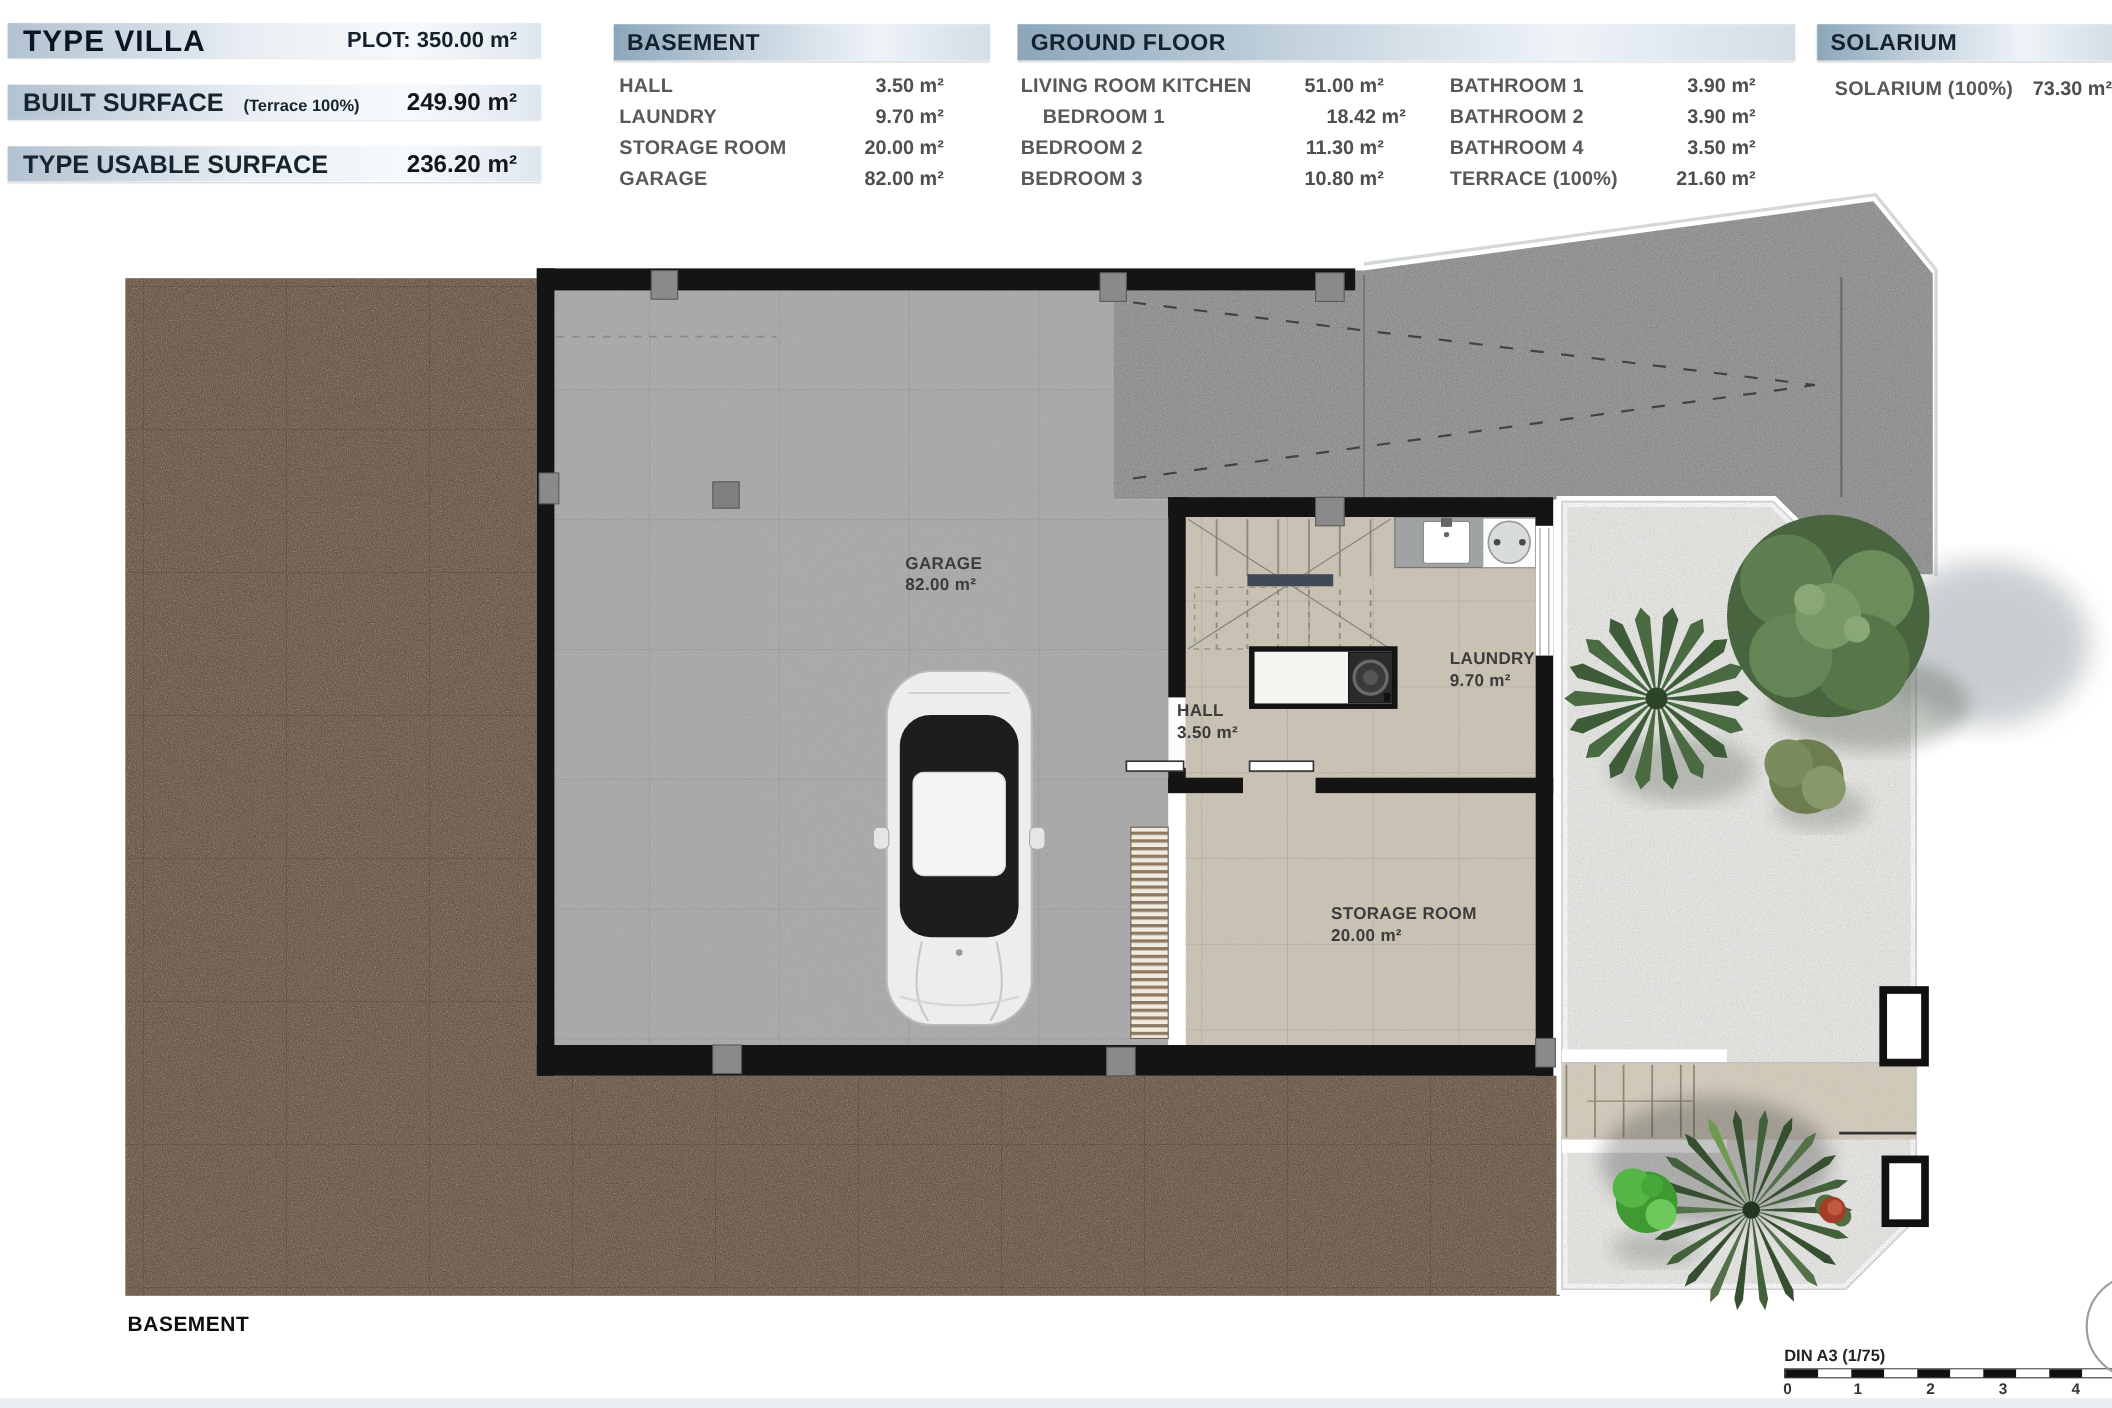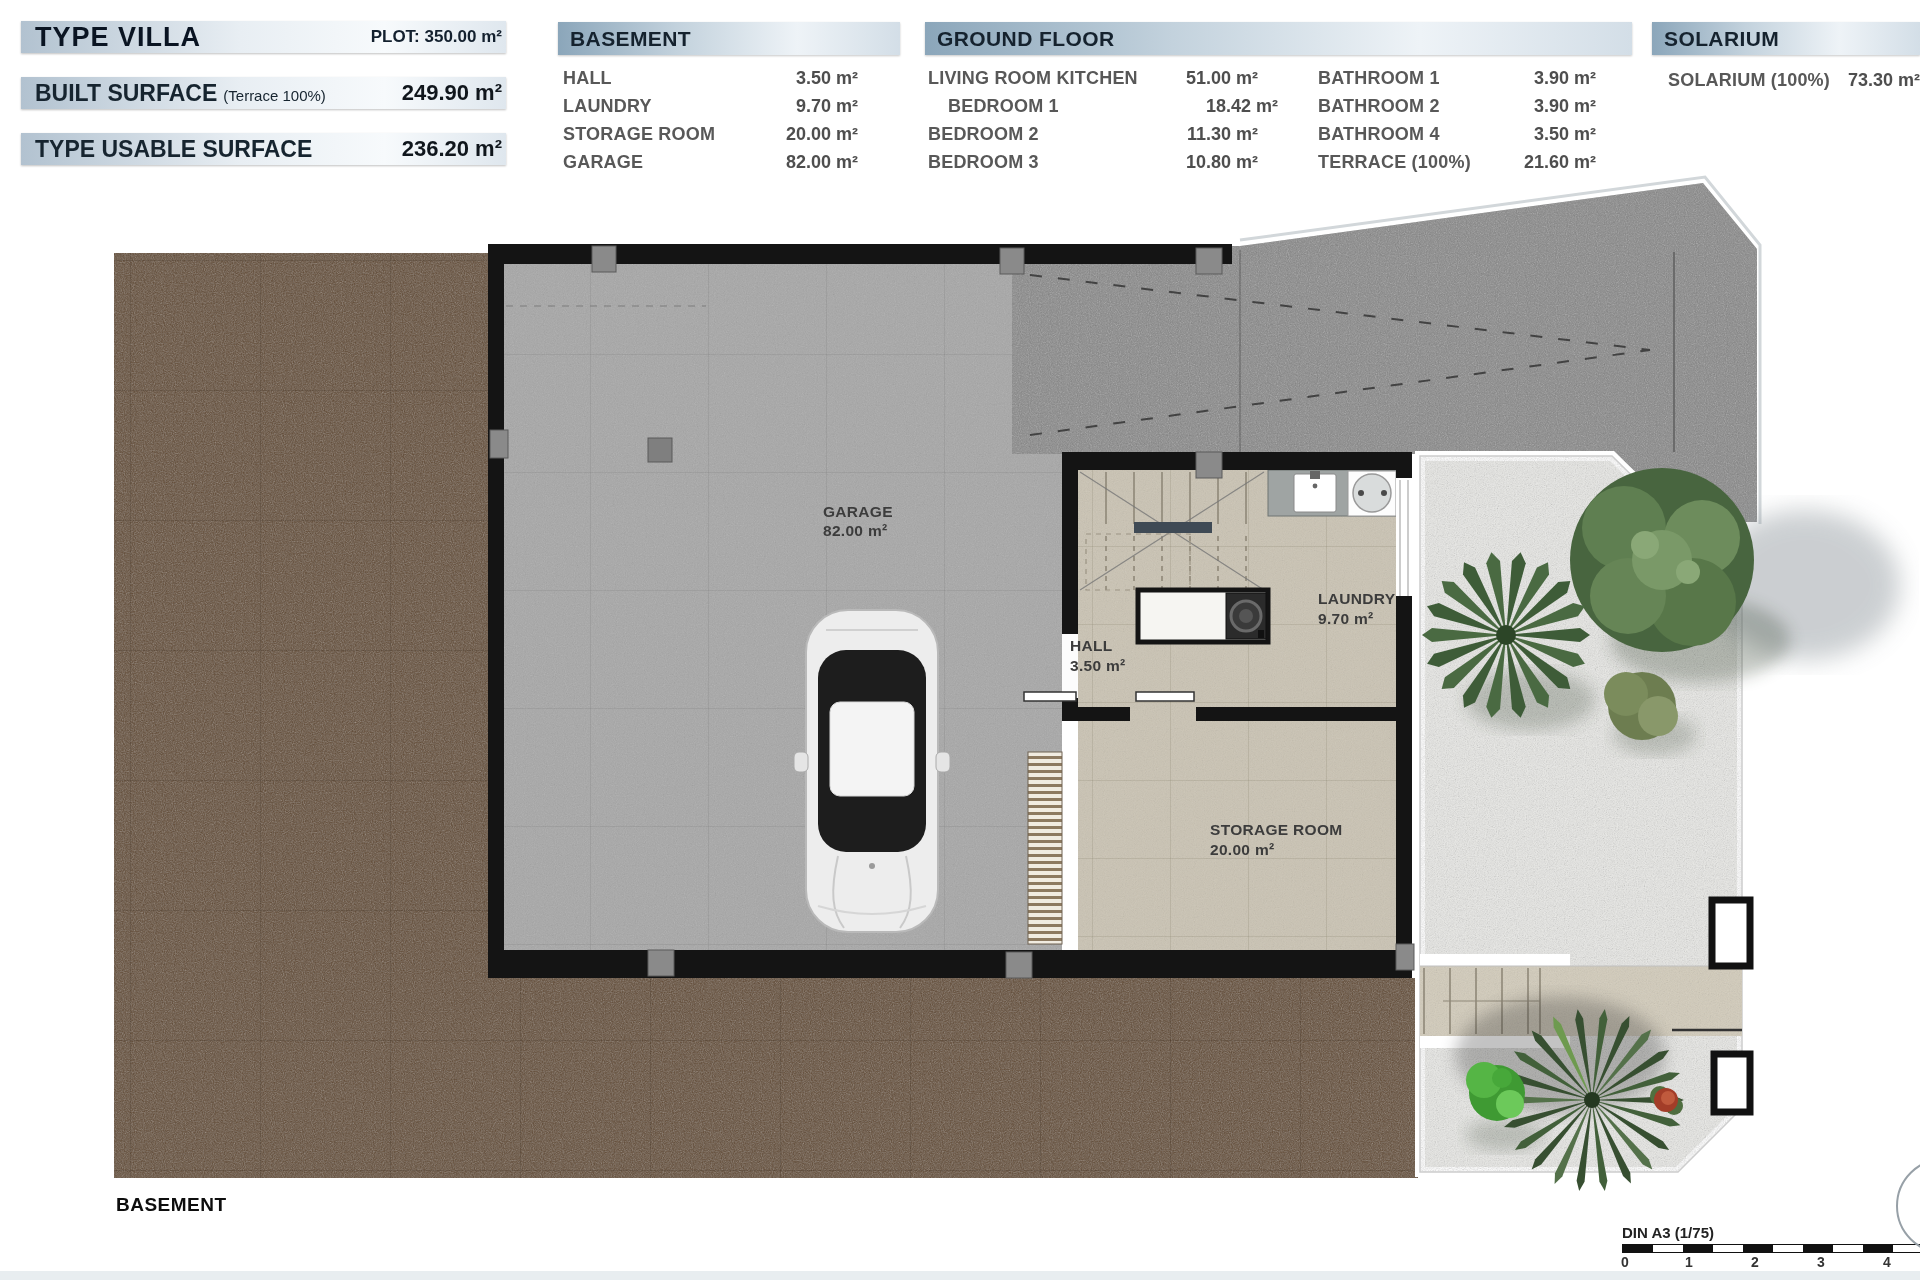--- a/index.html
+++ b/index.html
@@ -5,30 +5,30 @@
   html,body{margin:0;padding:0;}
   body{
     width:1920px;height:1280px;position:relative;overflow:hidden;
     background:#ffffff;
     font-family:"Liberation Sans", sans-serif;
     -webkit-font-smoothing:antialiased;
   }
   .abs{position:absolute;}
   
   .sumbar{
-    position:absolute;left:21px;width:485px;height:32px;
+    position:absolute;left:7px;width:485px;height:32px;
     background:linear-gradient(90deg,var(--bar_light) 0%,#e8eef3 45%,#f7fafc 75%,#dfe7ee 100%);
     box-shadow:0 1px 2px rgba(0,0,0,.25);
     display:flex;align-items:center;justify-content:space-between;
-    padding:0 4px 0 14px;box-sizing:border-box;white-space:nowrap;
+    padding:0 22px 0 14px;box-sizing:border-box;white-space:nowrap;
   }
   .type-title{font-size:27px;font-weight:900;letter-spacing:1px;color:#0a1422;}
-  .plot-val{font-size:17px;font-weight:700;color:#13202e;}
+  .plot-val{font-size:20px;font-weight:700;color:#13202e;}
   .sum-label{font-size:23px;font-weight:700;color:#16242f;}
-  .sum-note{font-size:15px;font-weight:400;color:#16242f;margin-left:6px;}
+  .sum-note{font-size:15px;font-weight:700;color:#16242f;margin-left:18px;}
   .sum-value{font-size:22px;font-weight:700;color:#10161c;}
   
   .tbl-header{
     position:absolute;height:33px;
     background:linear-gradient(90deg,var(--header_dark) 0%,#c3d2dd 35%,var(--header_light) 70%,#d3dee7 100%);
     box-shadow:0 1px 2px rgba(0,0,0,.22);
     display:flex;align-items:center;padding-left:12px;box-sizing:border-box;
   }
   .tbl-header span{font-size:21px;font-weight:800;color:#15222e;letter-spacing:.4px;}
   .trow{

